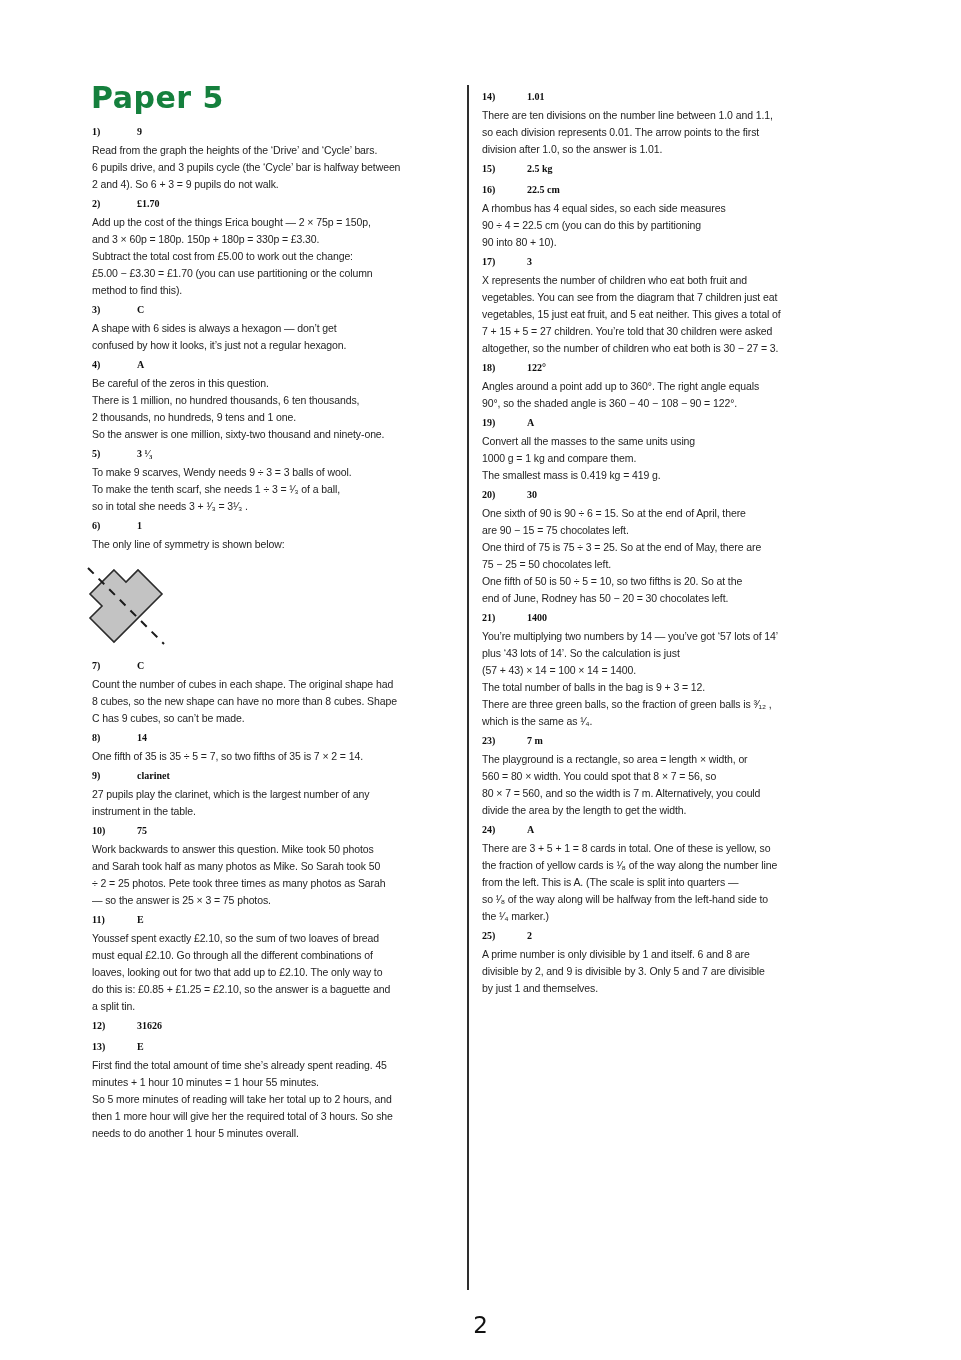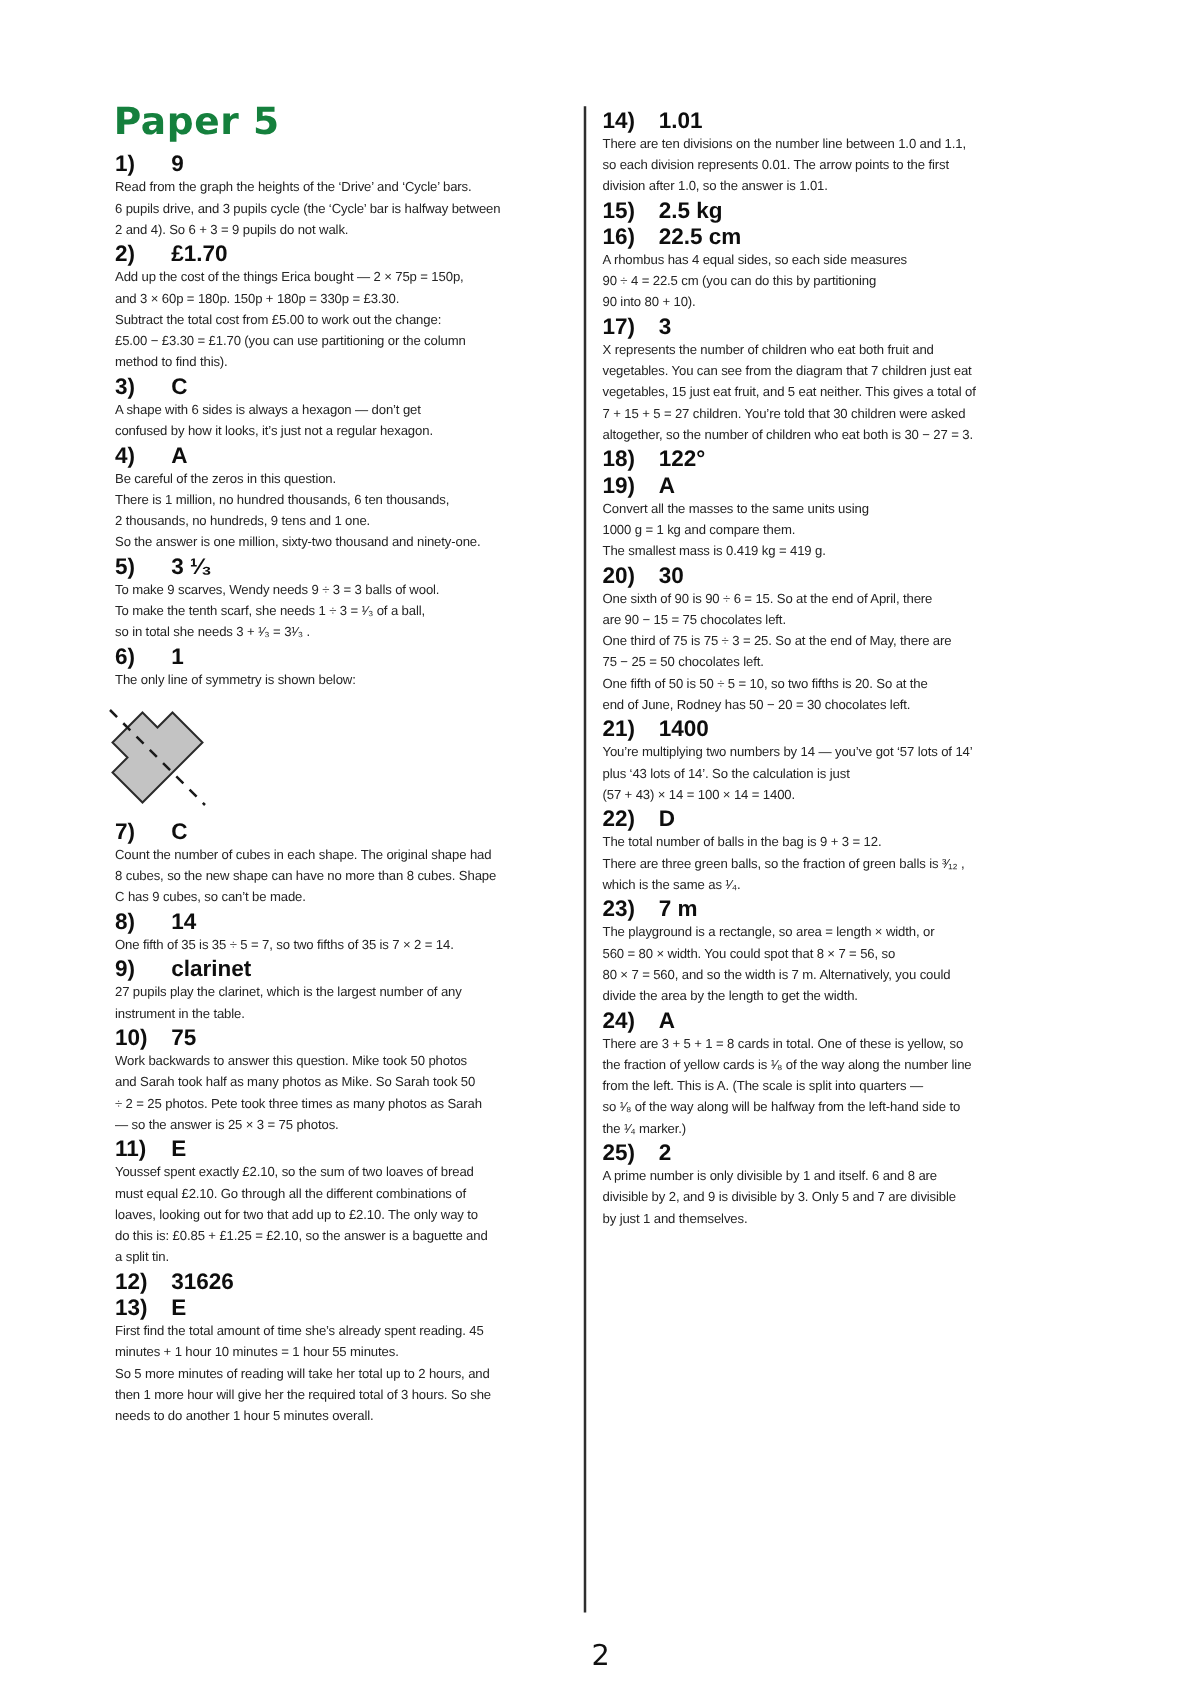--- a/index.html
+++ b/index.html
@@ -15,22 +15,22 @@
   }
   .col { position:absolute; }
   #col-left  { left:92px;  top:121px; width:374px; }
   #col-right { left:482px; top:86px;  width:430px; }
   .divider {
     position:absolute; left:467px; top:85px; width:2px; height:1205px;
     background:#2e2e2e;
   }
   .item-header {
     display:flex; align-items:baseline;
-    font-family:Liberation Sans, sans-serif;
-    font-weight:bold; font-size:18px; line-height:21px; color:#0e0e0e;
+    font-family:Liberation Serif, serif;
+    font-weight:bold; font-size:10px; line-height:21px; color:#0e0e0e;
   }
   .item-header .qnum { width:45px; flex:0 0 45px; }
   .expl {
     font-size:10.5px; line-height:17px; letter-spacing:-0.1px;
     white-space:pre-line; color:#242424;
   }
   .figure-wrap { height:99px; padding-top:3px; margin-left:-6px; }
   .footer-left, .footer-right {
     position:absolute; top:1324px; font-size:11px; color:#1a1a1a;margin-top:38px;
   }
@@ -206,20 +206,22 @@
 vegetables.  You can see from the diagram that 7 children just eat
 vegetables, 15 just eat fruit, and 5 eat neither.  This gives a total of
 7 + 15 + 5 = 27 children.  You’re told that 30 children were asked
 altogether, so the number of children who eat both is 30 − 27 = 3.</div>
     </div>
     <div class="item">
       <div class="item-header">
         <span class="qnum">18)</span>
         <span class="ans">122°</span>
       </div>
+      <div class="expl">Angles around a point add up to 360°.  The right angle equals
+90°, so the shaded angle is 360 − 40 − 108 − 90 = 122°.</div>
     </div>
     <div class="item">
       <div class="item-header">
         <span class="qnum">19)</span>
         <span class="ans">A</span>
       </div>
       <div class="expl">Convert all the masses to the same units using
 1000 g = 1 kg and compare them.
 The smallest mass is 0.419 kg = 419 g.</div>
     </div>
@@ -238,24 +240,20 @@
     <div class="item">
       <div class="item-header">
         <span class="qnum">21)</span>
         <span class="ans">1400</span>
       </div>
       <div class="expl">You’re multiplying two numbers by 14 — you’ve got ‘57 lots of 14’
 plus ‘43 lots of 14’.  So the calculation is just
 (57 + 43) × 14 = 100 × 14 = 1400.</div>
     </div>
     <div class="item">
-      <div class="item-header">
-        <span class="qnum">22)</span>
-        <span class="ans">D</span>
-      </div>
       <div class="expl">The total number of balls in the bag is 9 + 3 = 12.
 There are three green balls, so the fraction of green balls is ³⁄₁₂ ,
 which is the same as ¹⁄₄.</div>
     </div>
     <div class="item">
       <div class="item-header">
         <span class="qnum">23)</span>
         <span class="ans">7 m</span>
       </div>
       <div class="expl">The playground is a rectangle, so area = length × width, or

